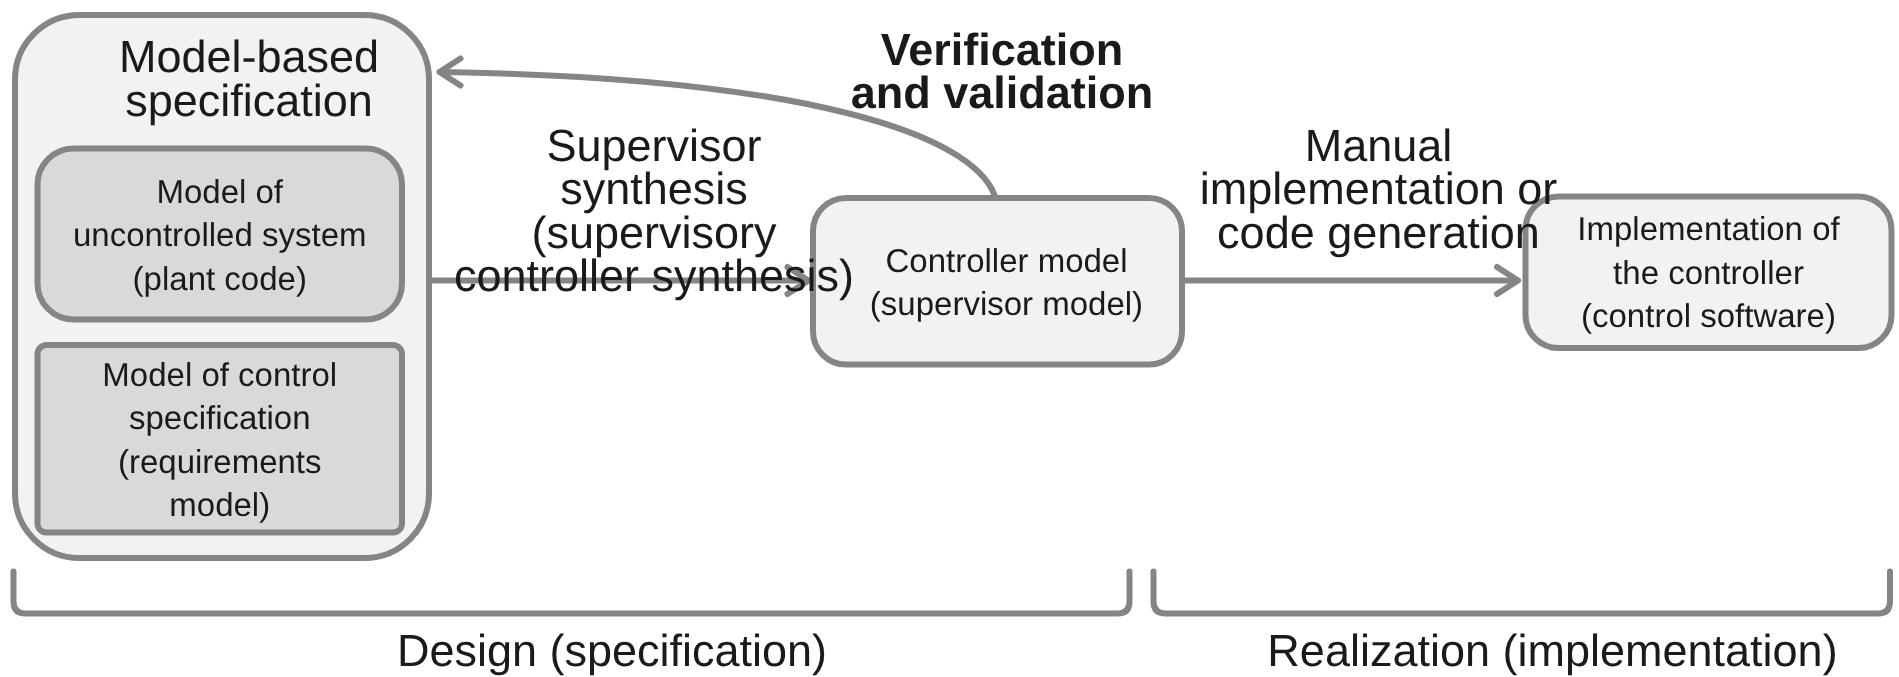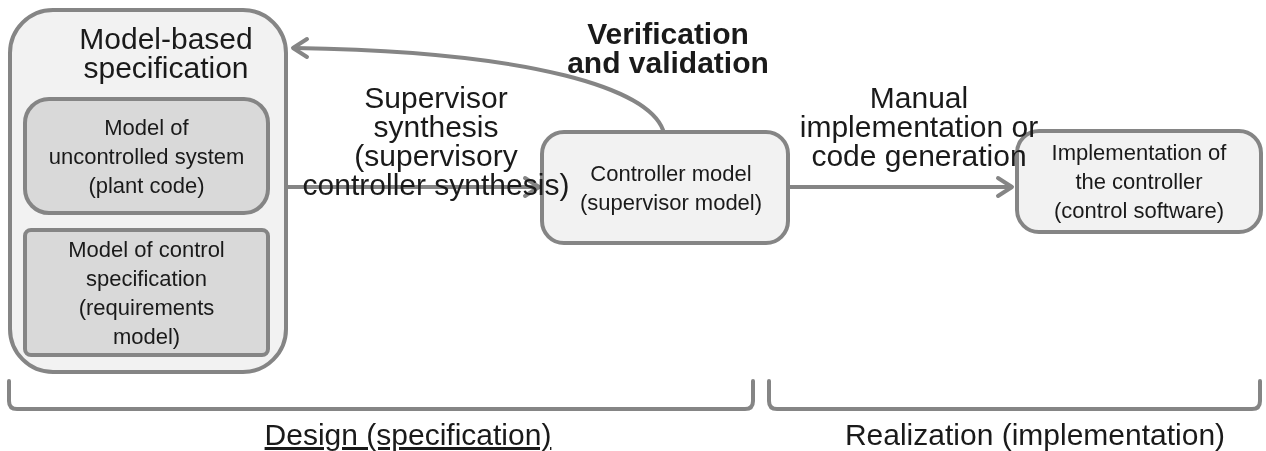--- a/index.html
+++ b/index.html
@@ -35,21 +35,21 @@
   }
   #spec-box   { left: 8px;    top: 8px;   width: 280px; height: 366px; border-radius: 45px; }
   #spec-title { left: 8px;    top: 24px;  width: 280px; }
   #plant-box  { left: 23px;   top: 97px;  width: 247px; height: 118px; border-radius: 26px; }
   #req-box    { left: 23px;   top: 228px; width: 247px; height: 129px; border-radius: 8px; }
   #ctrl-box   { left: 540px;  top: 130px; width: 250px; height: 115px; border-radius: 24px; padding-left: 12px; }
   #impl-box   { left: 1015px; top: 129px; width: 248px; height: 105px; border-radius: 24px; }
   #synthesis-label    { left: 283px; top: 83px;  width: 270px; }
   #verification-label { left: 520px; top: 19px;  width: 260px; font-weight: bold; }
   #manual-label       { left: 766px; top: 83px;  width: 270px; }
-  #design-label       { left: 70px;  top: 420px; width: 640px; text-decoration: underline; }
+  #design-label       { left: 70px;  top: 420px; width: 640px; }
   #realization-label  { left: 717px; top: 420px; width: 600px; }
   #overlay { position: absolute; left: 0; top: 0; width: 1266px; height: 451px; pointer-events: none; }
 </style>
 </head>
 <body>
 
 <div class="canvas">
 
   <svg id="overlay" viewBox="0 0 1266 451" xmlns="http://www.w3.org/2000/svg">
     <g stroke="#858585" stroke-width="4" fill="none" stroke-linecap="round" stroke-linejoin="round">

